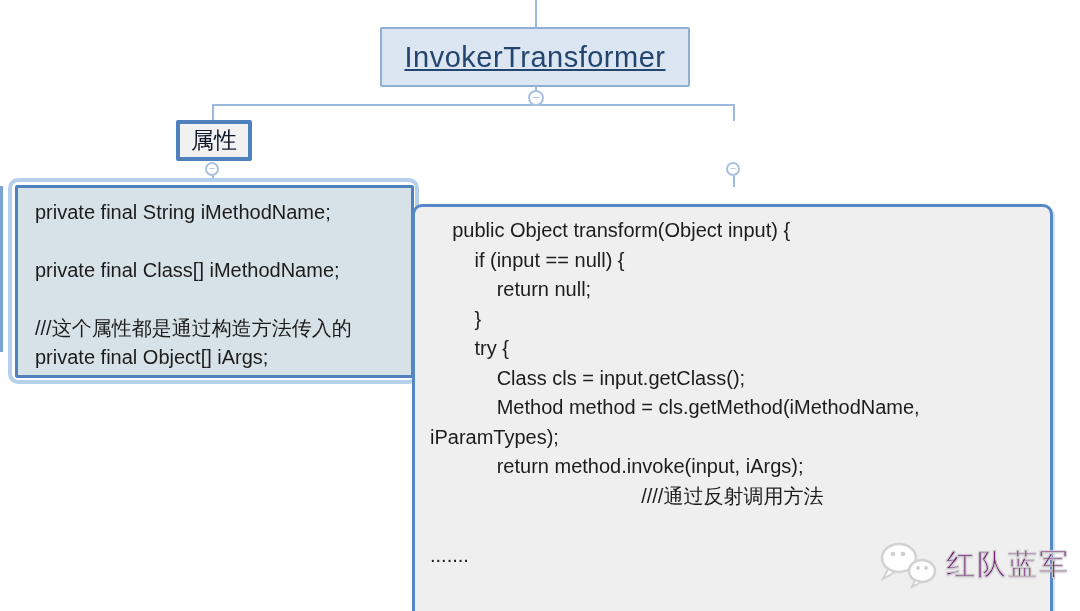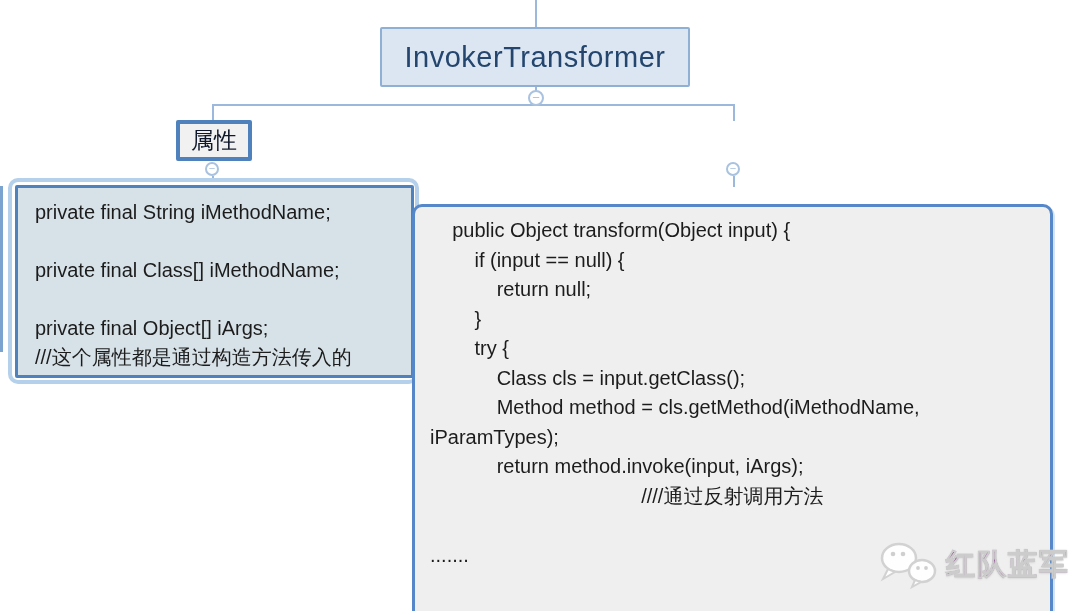--- a/index.html
+++ b/index.html
@@ -11,21 +11,21 @@
     color:#1c1c1c;
   }
   .line { position:absolute; background:#9cb8dc; }
   .node {
     position:absolute; display:flex; align-items:center; justify-content:center;
     text-align:center;
   }
   .root-node {
     left:380px; top:27px; width:310px; height:60px;
     background:#dce6f2; border:2px solid #8fafd4; border-radius:2px;
-    font-size:29px; color:#24466e; letter-spacing:0.5px;
+    font-size:29px; color:#24466e; letter-spacing:0.5px;text-decoration:underline;
   }
   .branch-node {
     background:#f1f1f1; border:4px solid #4f81bd; border-radius:2px;
     font-size:23px; color:#0f172a;
   }
   .attr-node { left:176px; top:120px; width:76px; height:41px; }
   .method-node { left:666px; top:119px; width:136px; height:42px; font-size:22px; }
   .collapse {
     position:absolute; width:16px; height:16px; border-radius:50%;
     background:#ffffff; border:2px solid #a8c2e0; color:#a8c2e0;
@@ -53,21 +53,21 @@
   .code-line { white-space:pre; min-height:29px; }
   .edge-fragment {
     position:absolute; left:0; top:186px; width:3px; height:166px;
     background:#7aa3d0;
   }
   .watermark {
     position:absolute; left:878px; top:540px; width:200px; height:50px;
     display:flex; align-items:center; gap:6px; z-index:5;
   }
   .watermark-text {
-    font-size:29px; font-weight:bold; color:#701a75;
+    font-size:29px; font-weight:normal; color:#701a75;
     -webkit-text-stroke:1px #cccccc;
     text-shadow:0 1px 2px rgba(170,170,170,0.55), 0 -1px 1px rgba(220,220,220,0.6);
     letter-spacing:2px; white-space:nowrap;
   }
 </style>
 </head>
 <body>
 
 <div class="stage">
 
@@ -97,21 +97,21 @@
   <div class="line" style="left:212px; top:176px; width:2px; height:4px;"></div>
 
 
   <div class="collapse" style="left:726px; top:162px; width:14px; height:14px; font-size:11px; line-height:9px;">
     <span>−</span>
   </div>
   <div class="line" style="left:733px; top:176px; width:2px; height:11px;"></div>
 
   <div class="sel-outline"></div>
 
-  <div class="code-block attr-block"><div class="code-line">private final String iMethodName;</div><div class="code-line">&nbsp;</div><div class="code-line">private final Class[] iMethodName;</div><div class="code-line">&nbsp;</div><div class="code-line">private final Object[] iArgs;</div><div class="code-line">///这个属性都是通过构造方法传入的</div></div>
+  <div class="code-block attr-block"><div class="code-line">private final String iMethodName;</div><div class="code-line">&nbsp;</div><div class="code-line">private final Class[] iMethodName;</div><div class="code-line">&nbsp;</div><div class="code-line">///这个属性都是通过构造方法传入的</div><div class="code-line">private final Object[] iArgs;</div></div>
 
   <div class="code-block method-block"><div class="code-line">    public Object transform(Object input) {</div><div class="code-line">        if (input == null) {</div><div class="code-line">            return null;</div><div class="code-line">        }</div><div class="code-line">        try {</div><div class="code-line">            Class cls = input.getClass();</div><div class="code-line">            Method method = cls.getMethod(iMethodName,</div><div class="code-line">iParamTypes);</div><div class="code-line">            return method.invoke(input, iArgs);</div><div class="code-line">                                      ////通过反射调用方法</div><div class="code-line">&nbsp;</div><div class="code-line">.......</div></div>
 
   <div class="edge-fragment"></div>
 
   <div class="watermark">
     <span style="display:inline-block; width:62px; height:48px;">
       <svg width="62" height="48" viewBox="0 0 62 48">
         <ellipse cx="21" cy="17" rx="17" ry="14" fill="rgba(255,255,255,0.92)" stroke="#d2d2d2" stroke-width="2.5"></ellipse>
         <path d="M10 28 L5 38 L17 31 Z" fill="rgba(255,255,255,0.92)" stroke="#d2d2d2" stroke-width="2"></path>

